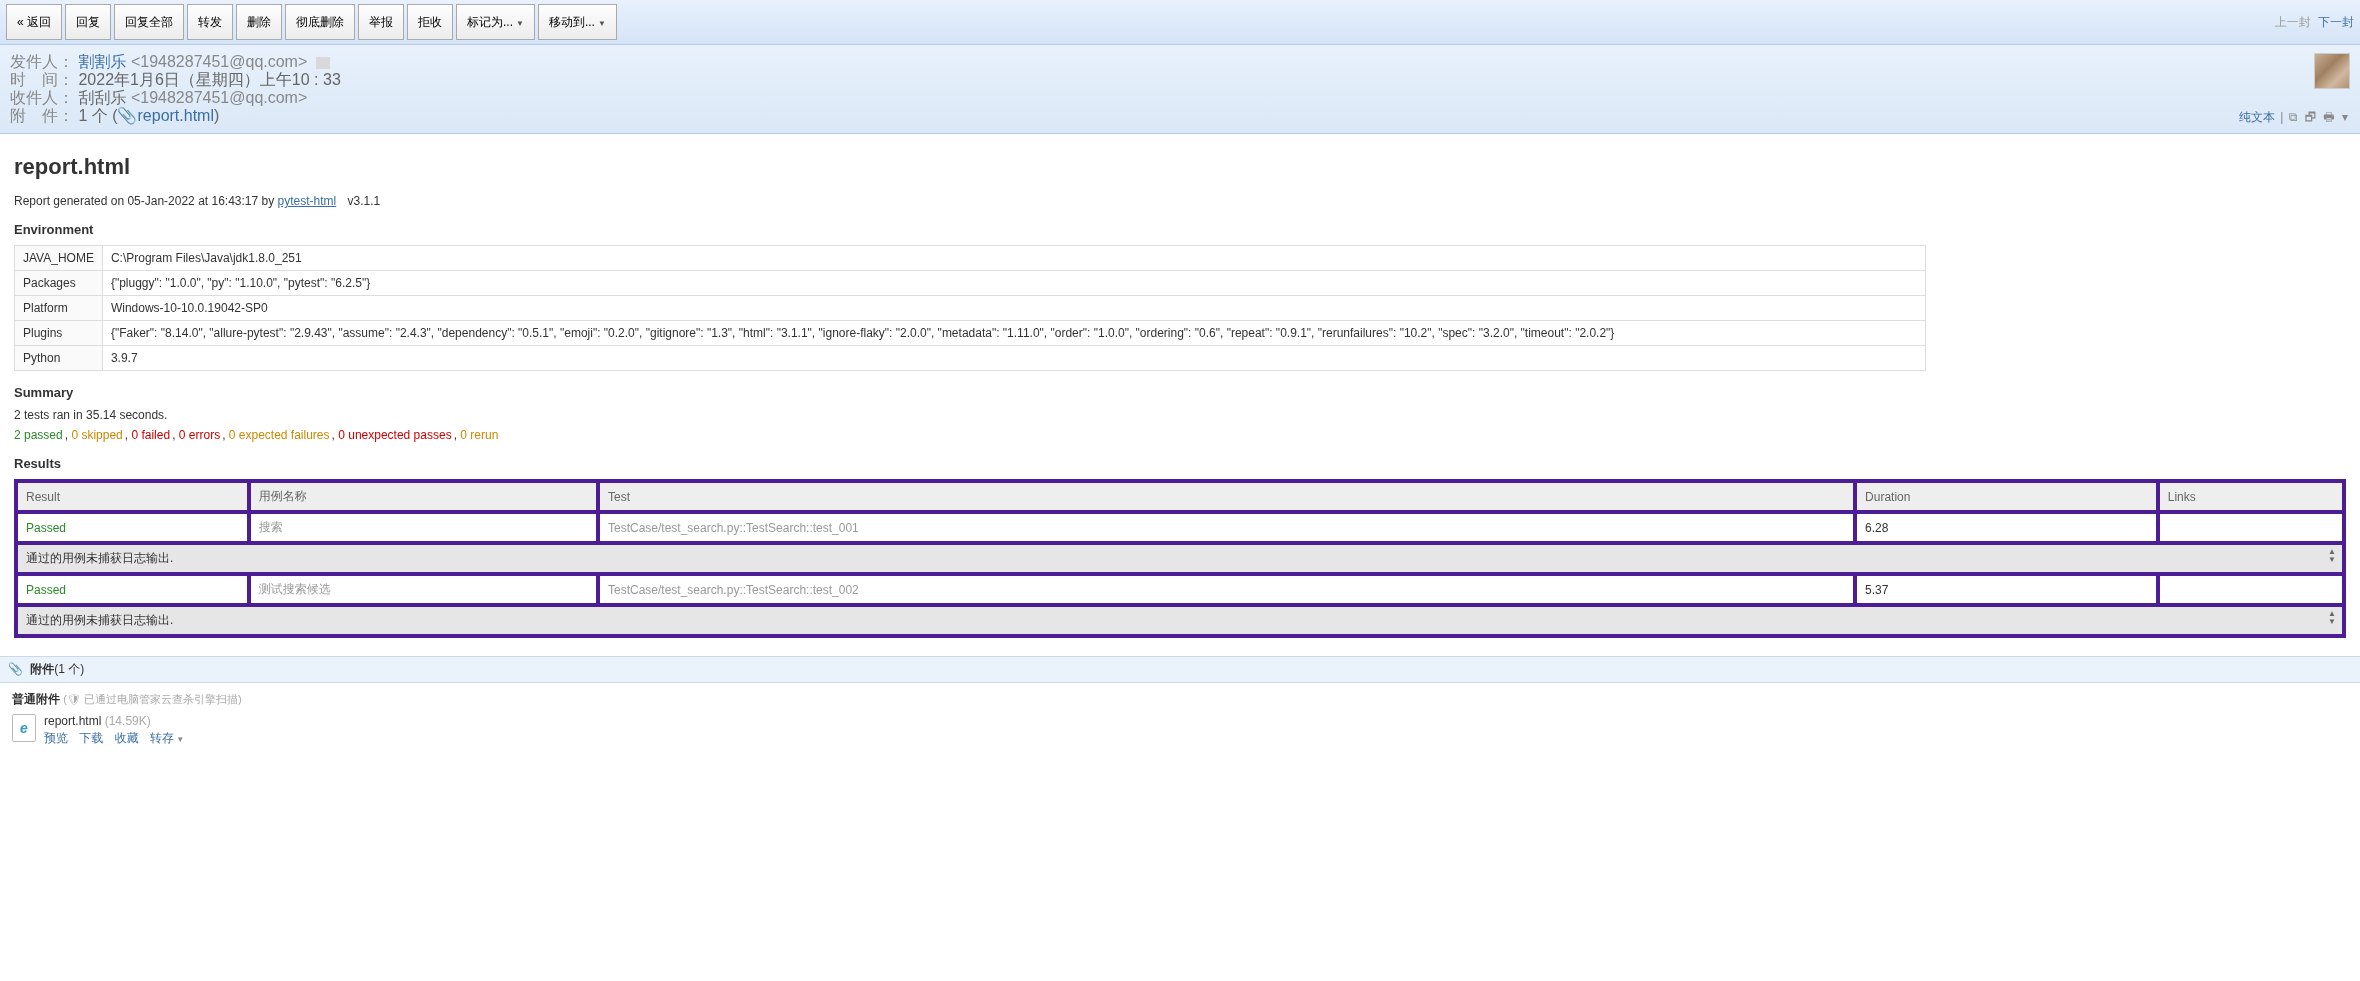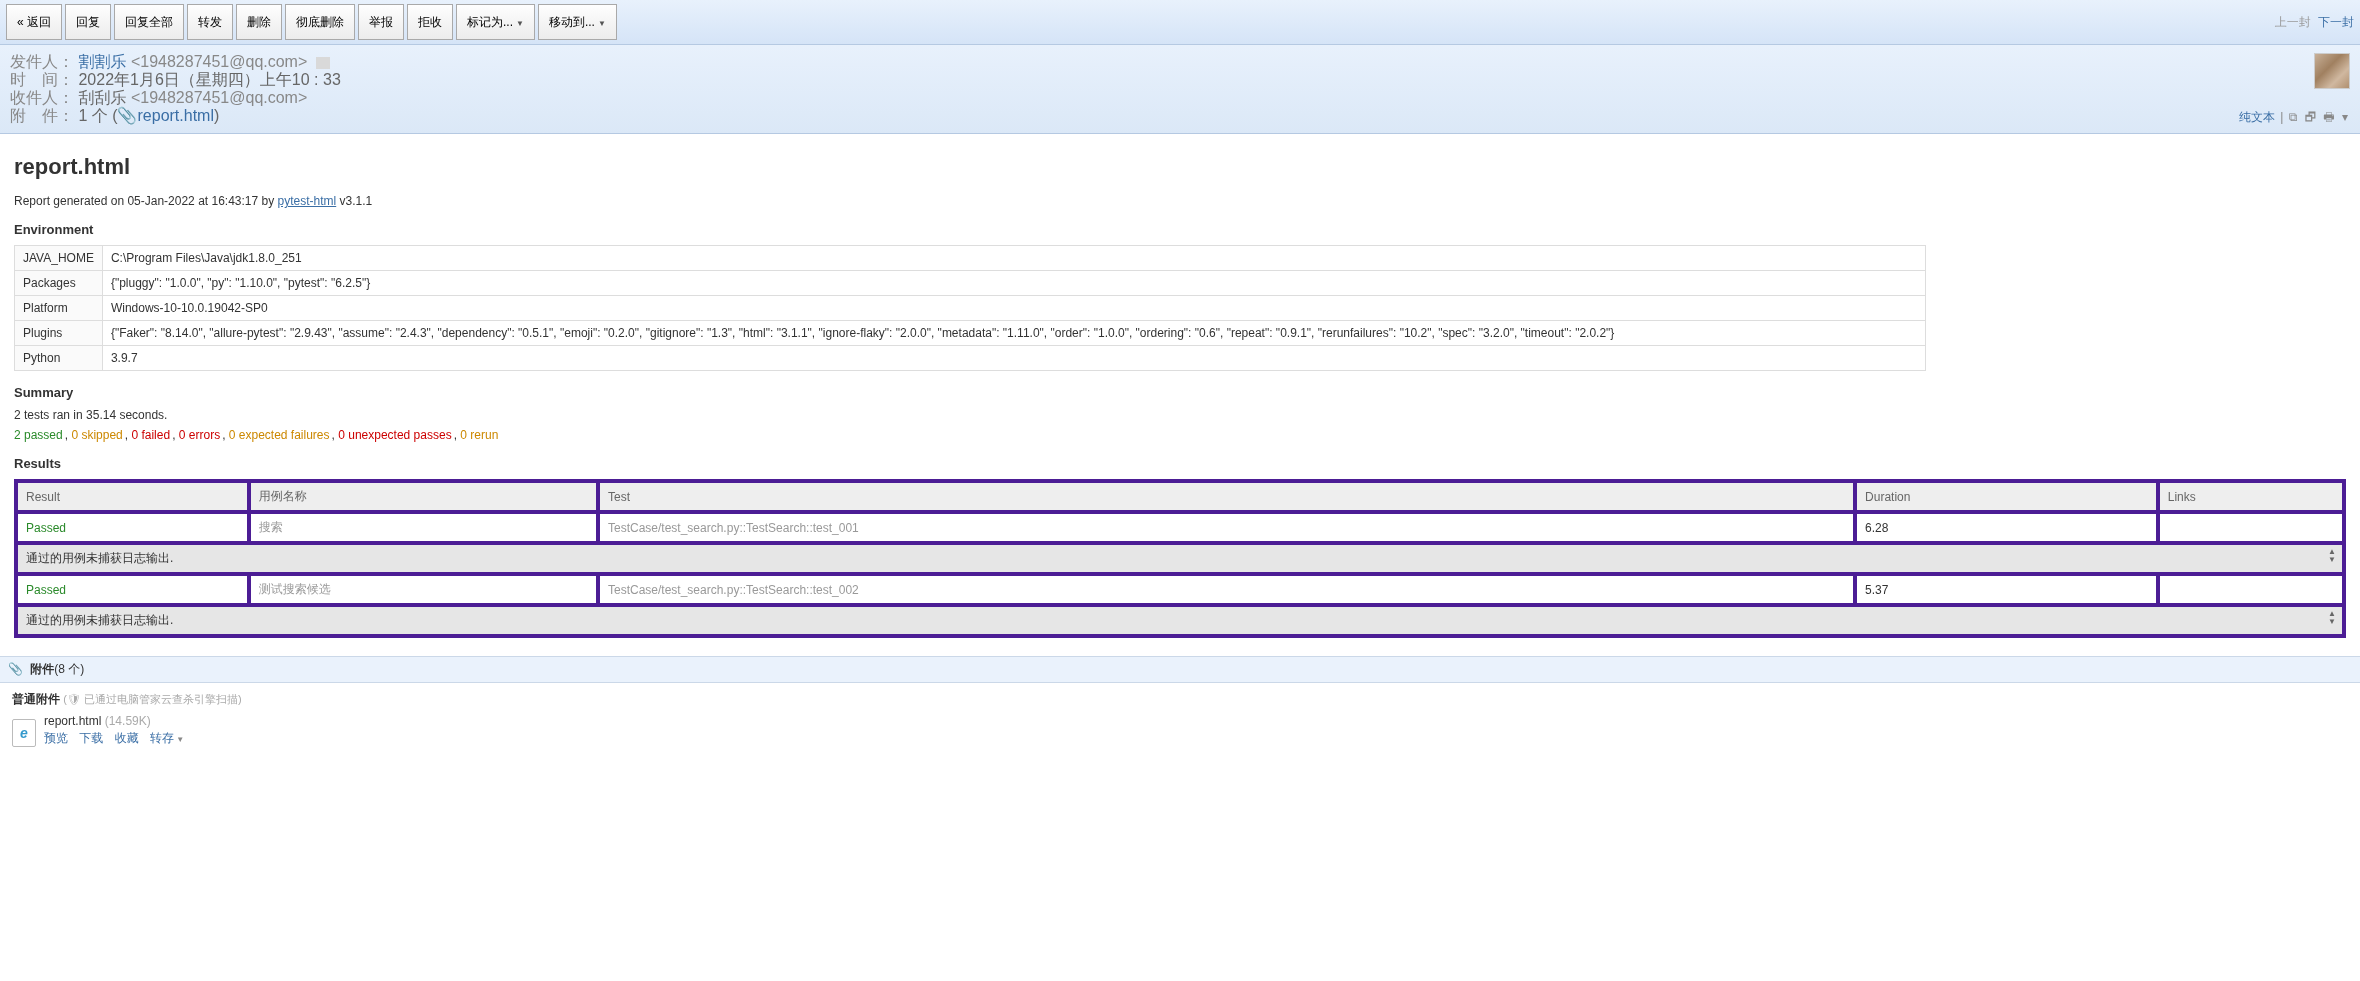--- a/index.html
+++ b/index.html
@@ -24,21 +24,21 @@
 .avatar { position: absolute; right: 10px; top: 8px; width: 36px; height: 36px; background: linear-gradient(135deg, #c8b098, #a08060 40%, #d0b8a0 70%, #b09070); border: 1px solid #ccc; }
 .header-actions { position: absolute; right: 10px; bottom: 4px; font-size: 12px; color: #888; }
 .header-actions a { color: #3a6ea5; text-decoration: none; margin: 0 2px; }
 .header-actions .icon-small { color: #888; cursor: pointer; margin: 0 2px; font-size: 12px; }
 
 .report-body { padding: 10px 14px; color: #333; }
 .report-body h1 { font-size: 22px; font-weight: bold; margin: 10px 0 14px; }
 .report-body h2 { font-size: 13px; font-weight: bold; margin: 14px 0 8px; }
 .report-body p { font-size: 12px; margin: 6px 0; }
 .report-body a { color: #3a6ea5; }
-.lib-version { color: #333; }
+.lib-version { color: #333; padding-left: 8px; }
 
 table.env-table { border-collapse: collapse; width: 82%; margin: 8px 0; border: 1px solid #ddd; padding-left: 28px; }
 table.env-table td { border: 1px solid #ddd; padding: 5px 8px; font-size: 12px; }
 table.env-table td.key { width: 60px; background: #fafafa; }
 
 .summary-counts span { margin-right: 2px; }
 .passed { color: #2a8a2a; }
 .skipped { color: #cc8800; }
 .failed { color: #cc0000; }
 .errors { color: #cc0000; }
@@ -50,21 +50,21 @@
 table.results-table th, table.results-table td { border: 4px solid #4c1d95; padding: 5px 8px; font-size: 12px; text-align: left; }
 table.results-table th { background: #eee; color: #666; font-weight: normal; }
 table.results-table .log-row td { background: #e6e6e6; color: #333; position: relative; }
 .collapse-arrows { position: absolute; right: 6px; top: 3px; font-size: 8px; color: #666; line-height: 8px; }
 
 .attach-bar { background: #eaf2fc; border-top: 1px solid #cbd8e8; border-bottom: 1px solid #cbd8e8; padding: 4px 8px; font-size: 12px; }
 .attach-bar .clip { color: #3a6ea5; margin-right: 4px; }
 
 .attach-section { padding: 8px 12px; font-size: 12px; }
 .attach-section .hint { color: #aaa; font-size: 11px; }
-.attach-item { display: flex; align-items: flex-end; margin-top: 6px; }
+.attach-item { display: flex; align-items: flex-start; margin-top: 6px; }
 .file-icon { width: 24px; height: 28px; background: #fff; border: 1px solid #bbb; border-radius: 2px; position: relative; margin-right: 8px; display: flex; align-items: center; justify-content: center; }
 .file-icon::before { content: "e"; position: absolute; font-size: 14px; font-style: italic; color: #39c; font-weight: bold; }
 .attach-meta .size { color: #aaa; }
 .attach-links { margin-top: 2px; }
 .attach-links a { color: #3a6ea5; text-decoration: none; margin-right: 8px; }
 .attach-links .sub-arrow { font-size: 8px; color: #888; }
 </style>
 </head>
 <body>
 
@@ -187,21 +187,21 @@
       </tr>
       <tr class="log-row">
           <td colspan="5"><span>通过的用例未捕获日志输出.</span><div class="collapse-arrows">▲<br>▼</div></td>
         </tr>
     </tbody>
   </table>
 </div>
 
 <div class="attach-bar">
   <span class="clip">📎</span>
-  <b>附件</b><span>(8 个)</span>
+  <b>附件</b><span>(1 个)</span>
 </div>
 
 <div class="attach-section">
   <div>
     <b>普通附件</b>
     <span class="hint">(🛡 已通过电脑管家云查杀引擎扫描)</span>
   </div>
   <div class="attach-item">
     <div class="file-icon"></div>
     <div class="attach-meta">

